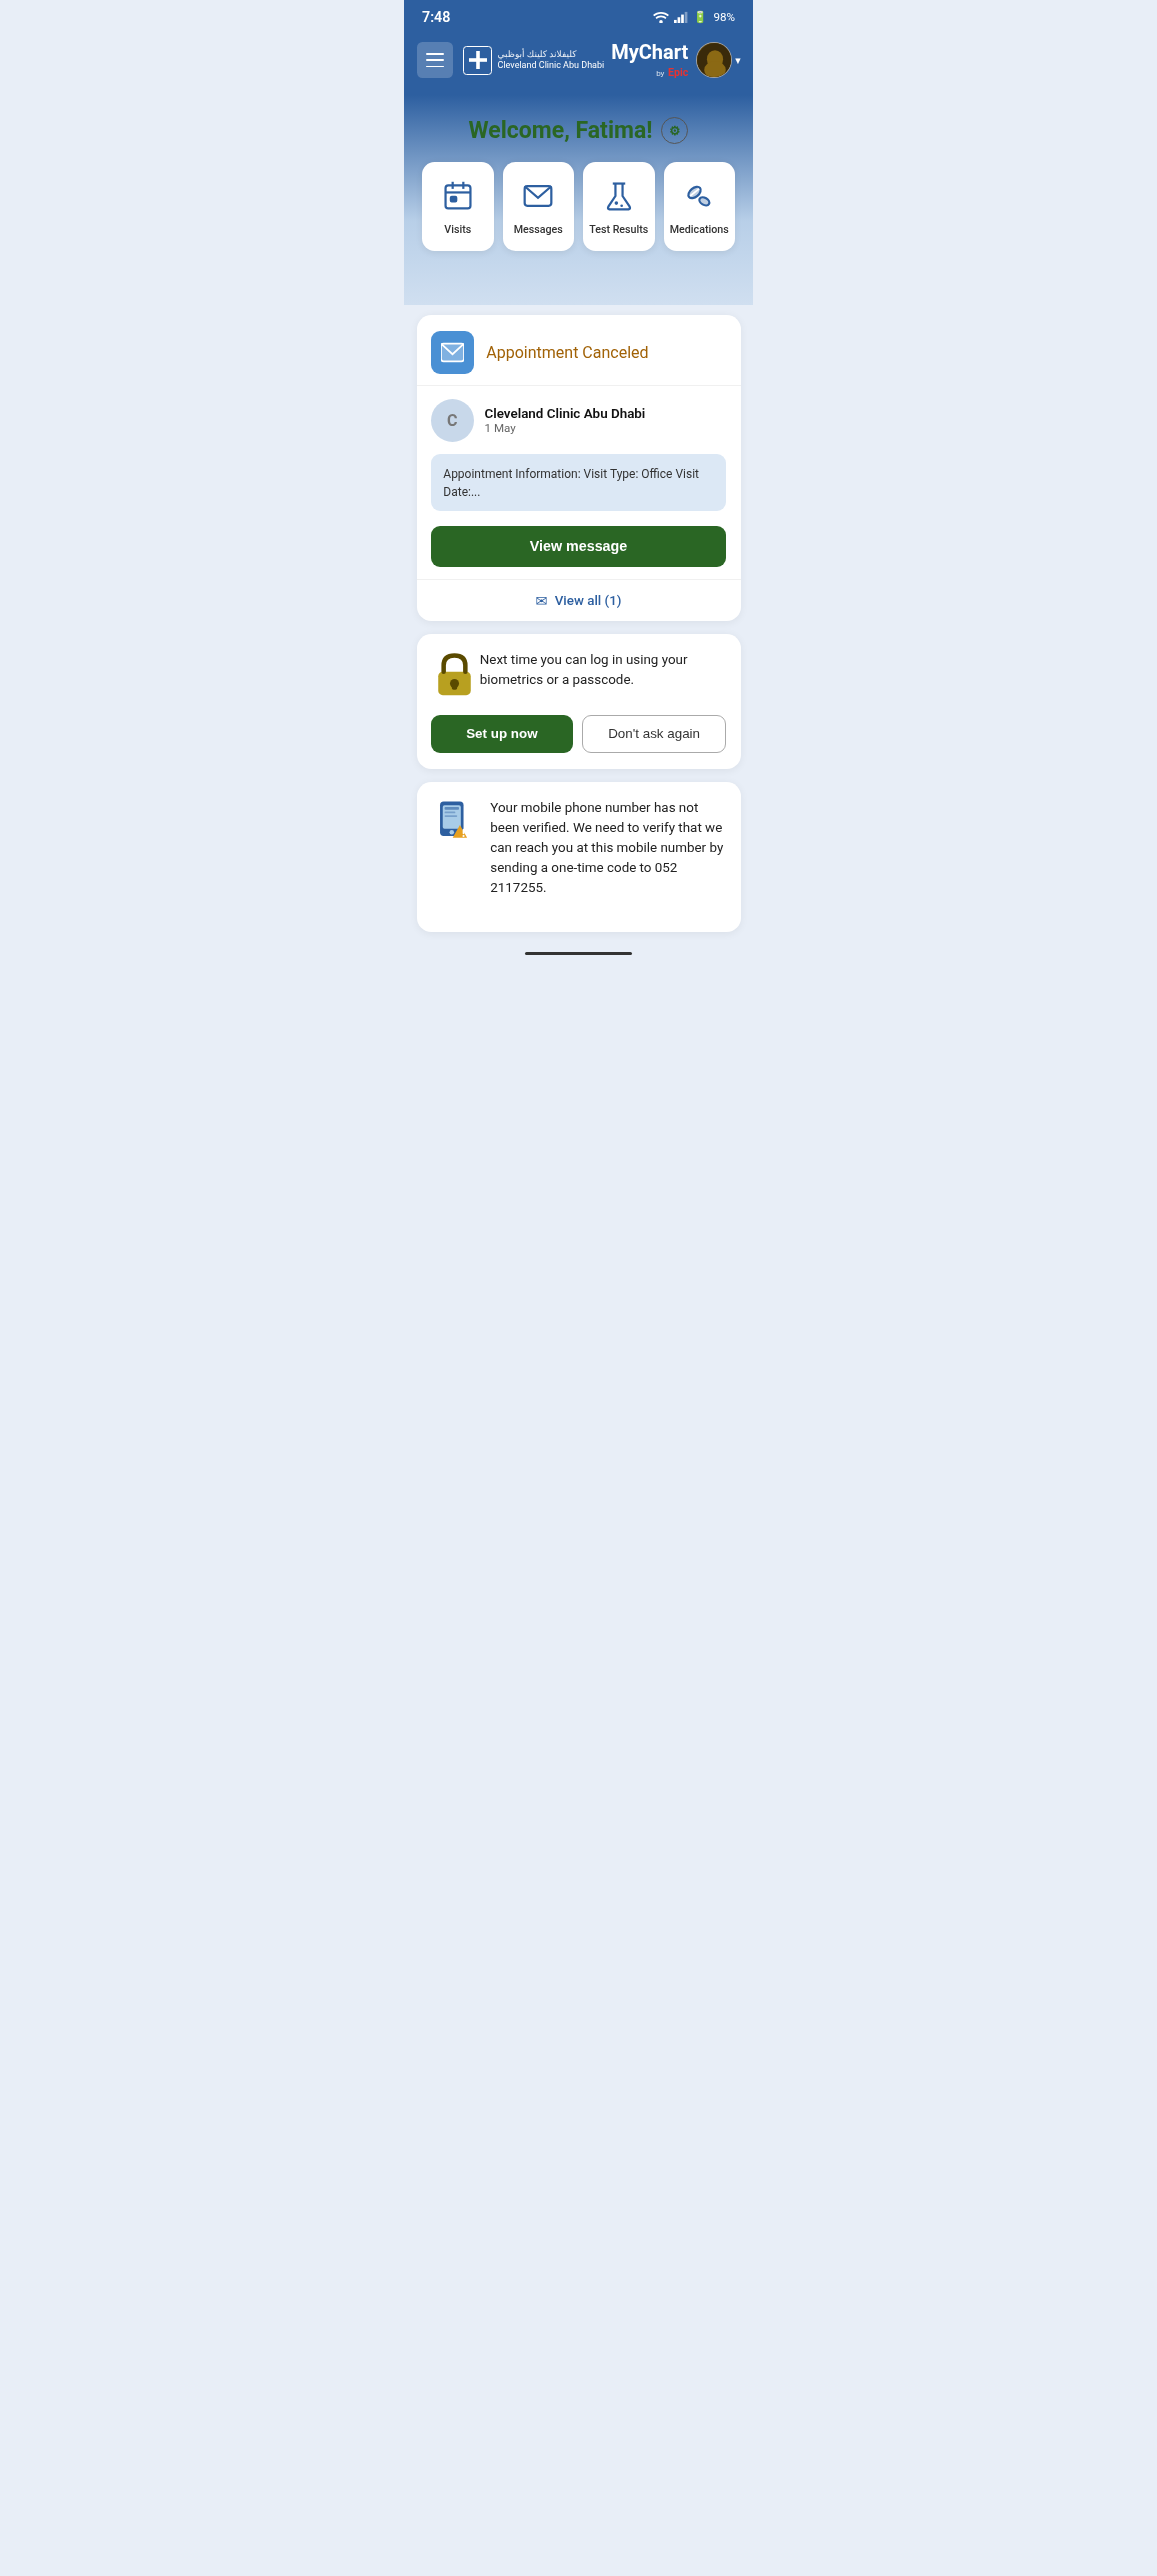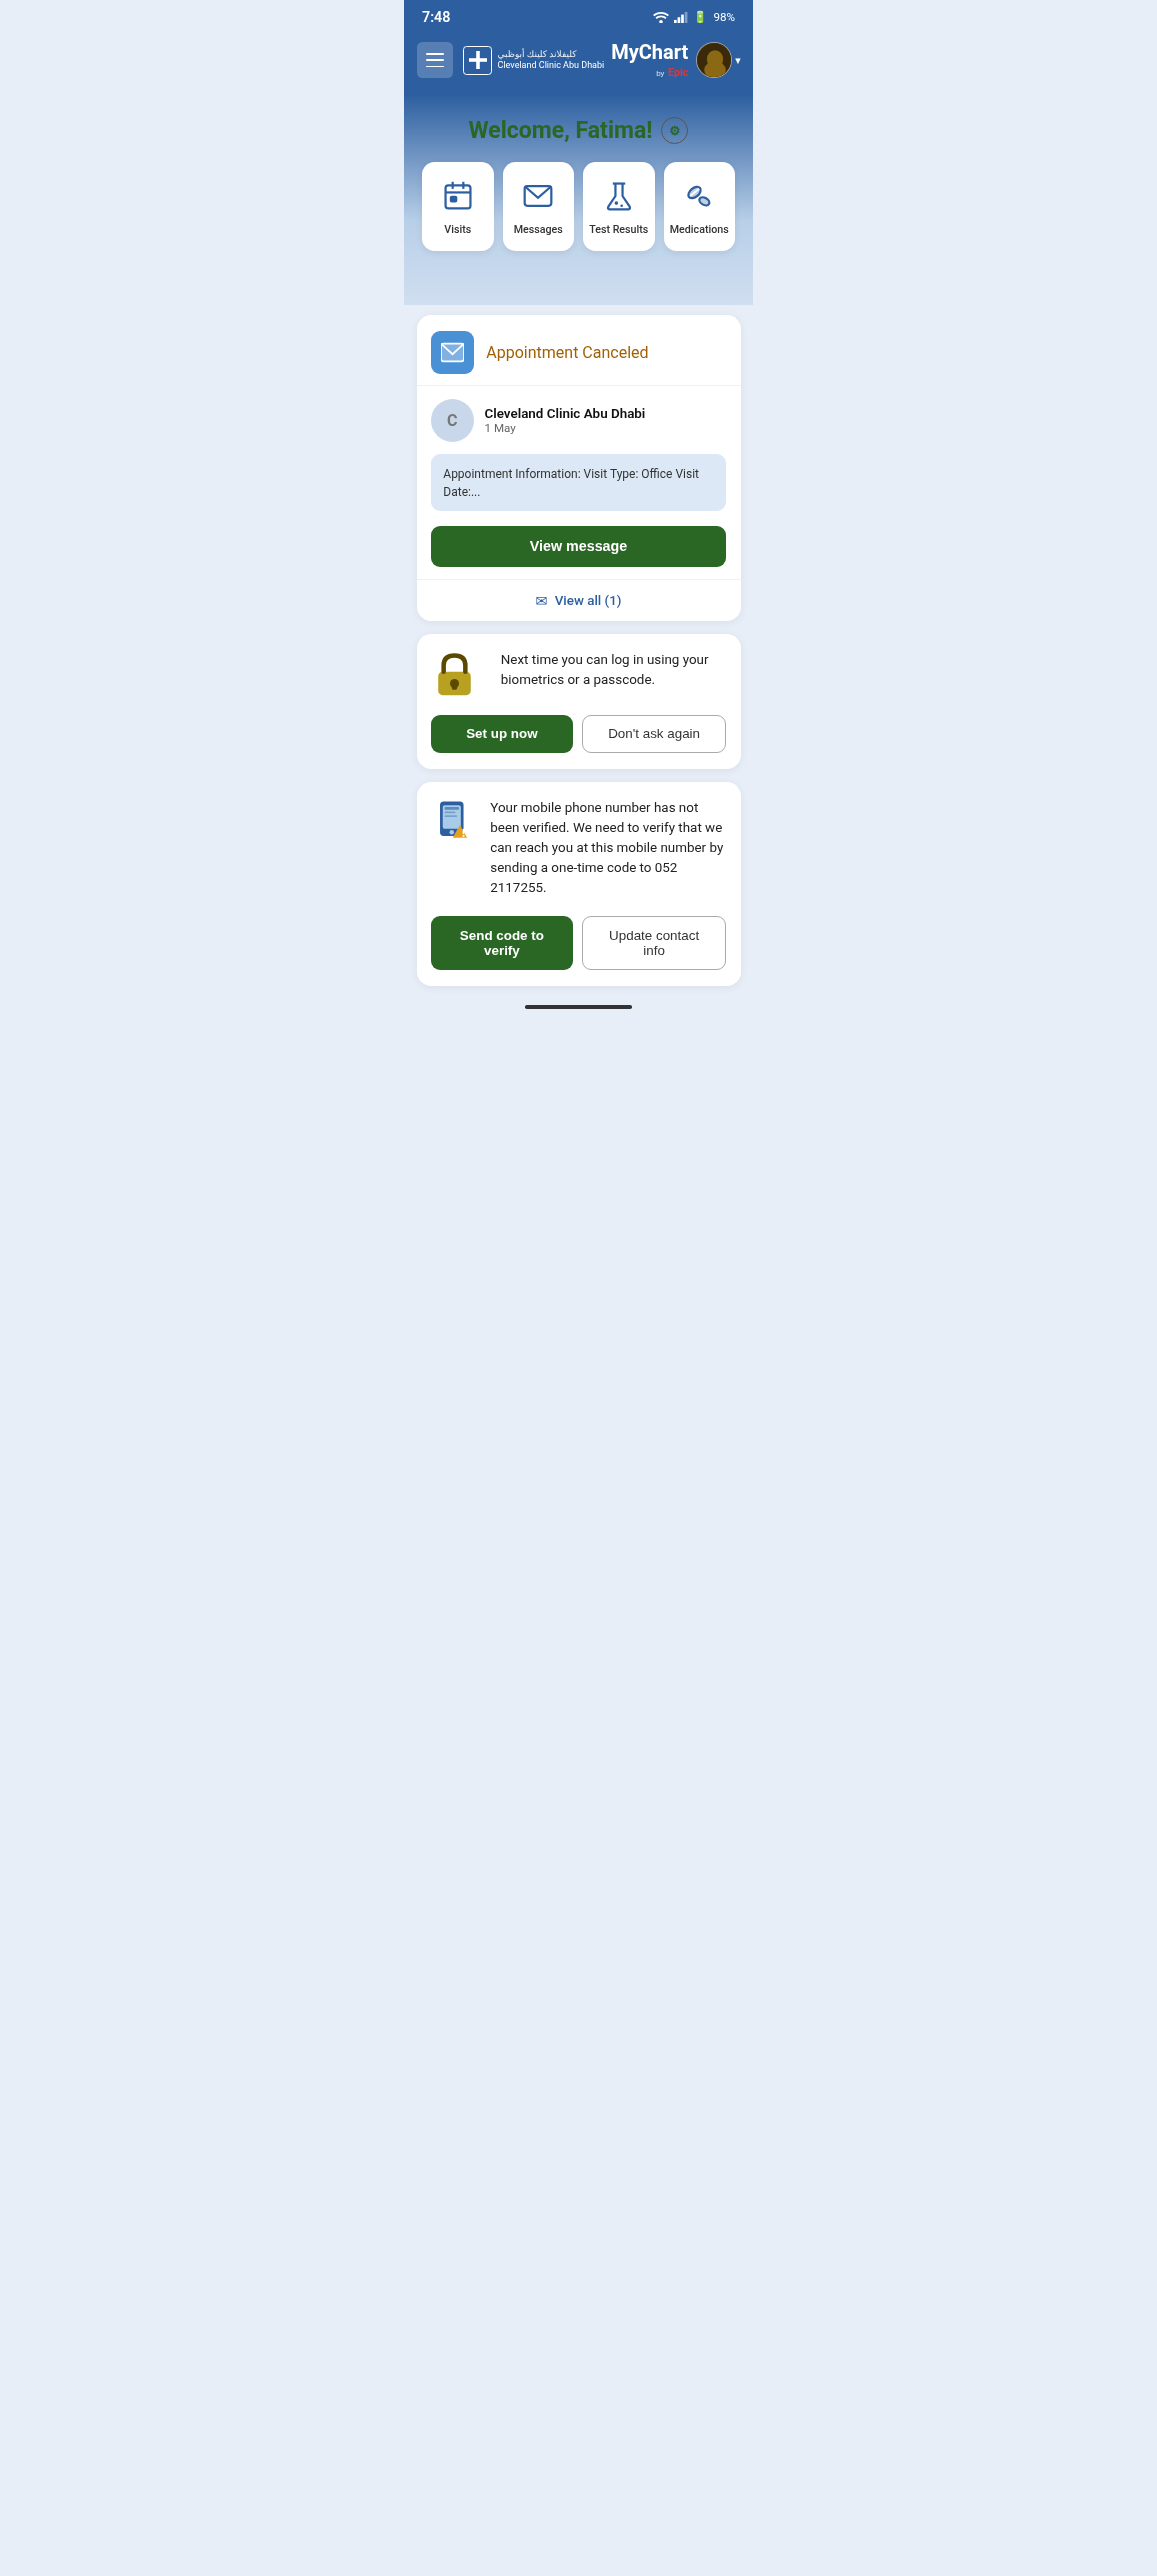--- a/index.html
+++ b/index.html
@@ -313,21 +313,21 @@
       cursor: pointer;
     }
 
     
     .biometrics-card {
       padding: 16px 14.3px;
     }
     .biometrics-body {
       display: flex;
       align-items: flex-start;
-      gap: 23px;
+      gap: 2px;
       margin-bottom: 18px;
     }
     .lock-icon {
       width: 47px;
       height: 47px;
       flex-shrink: 0;
       display: flex;
       align-items: center;
       justify-content: center;
     }
@@ -601,24 +601,20 @@
 
             <circle cx="23" cy="38" r="2.5" fill="#a8cce8"></circle>
 
             <polygon points="32,30 40,44 24,44" fill="#e6a020"></polygon>
             <rect x="35" y="34" width="2" height="6" rx="1" fill="white"></rect>
             <circle cx="36" cy="42" r="1.2" fill="white"></circle>
           </svg>
         </div>
         <p class="phone-text">Your mobile phone number has not been verified. We need to verify that we can reach you at this mobile number by sending a one-time code to 052 2117255.</p>
       </div>
-      <div class="phone-actions">
-        <button class="btn-primary">Send code to verify</button>
-        <button class="btn-secondary">Update contact info</button>
-      </div>
     </div>
   </div>
 
 </div>
 
 <div class="home-indicator">
   <div class="home-bar"></div>
 </div>
 
 

